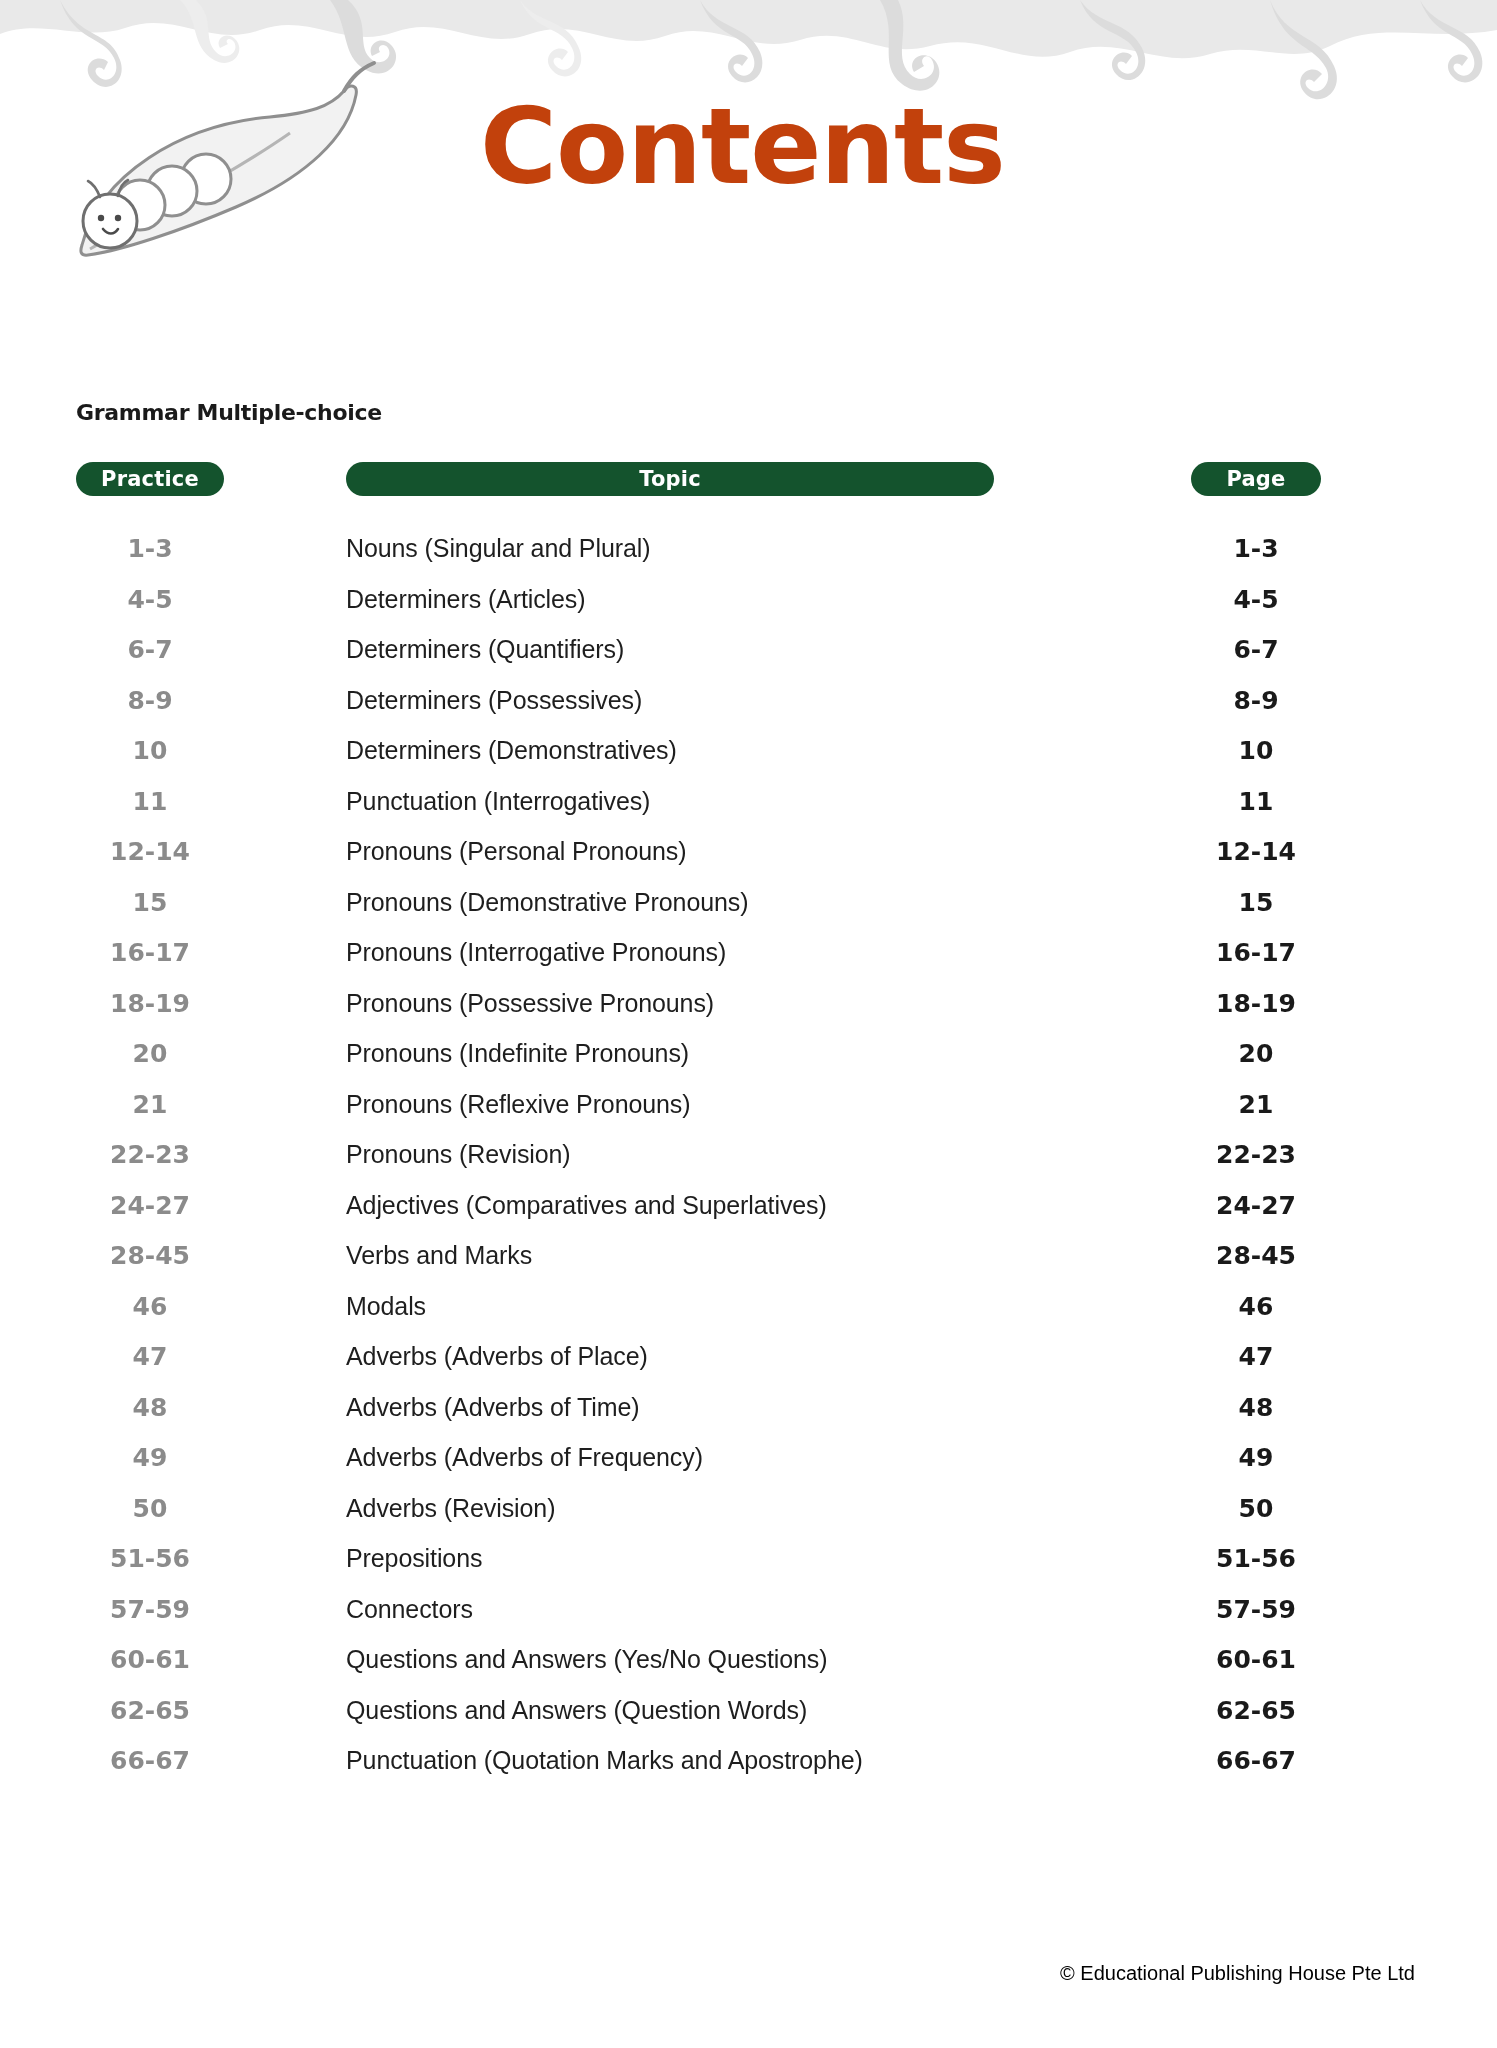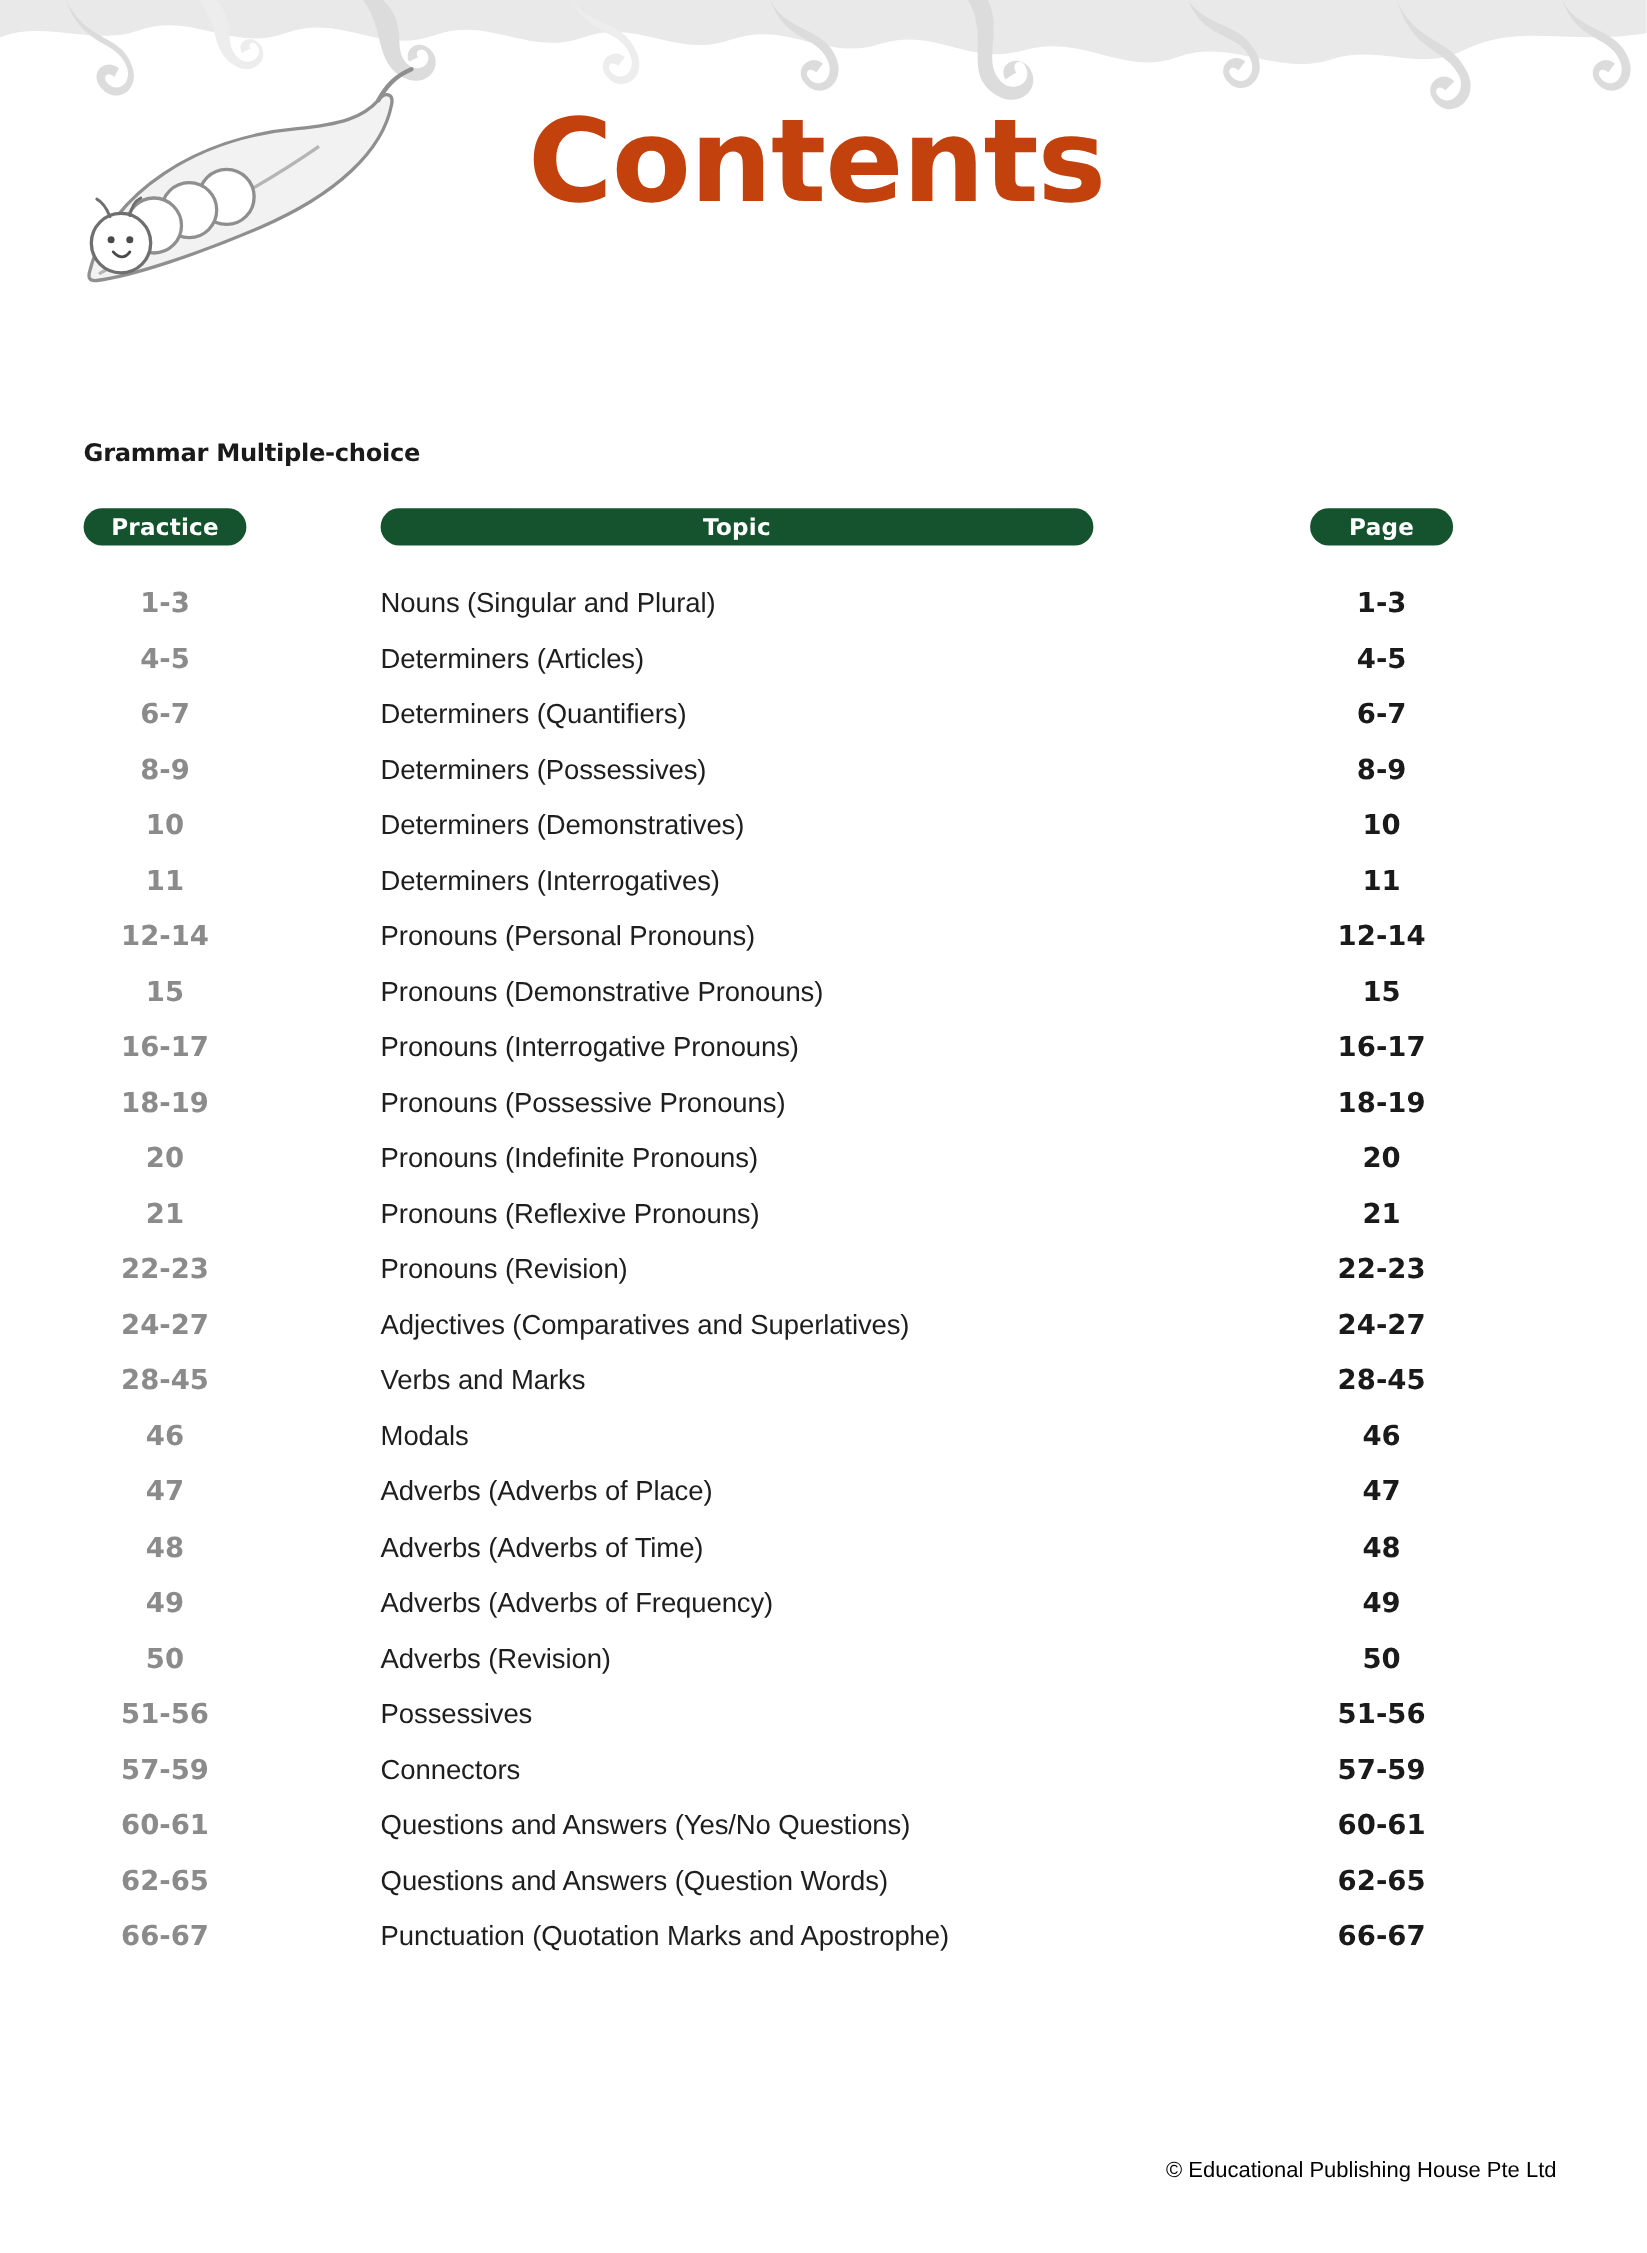--- a/index.html
+++ b/index.html
@@ -248,21 +248,21 @@
       <div class="toc-row">
         <div class="cell-practice">10</div>
         <div class="cell-spacer1"></div>
         <div class="cell-topic">Determiners (Demonstratives)</div>
         <div class="cell-spacer2"></div>
         <div class="cell-page">10</div>
       </div>
       <div class="toc-row">
         <div class="cell-practice">11</div>
         <div class="cell-spacer1"></div>
-        <div class="cell-topic">Determiners (Interrogatives)</div>
+        <div class="cell-topic">Punctuation (Interrogatives)</div>
         <div class="cell-spacer2"></div>
         <div class="cell-page">11</div>
       </div>
       <div class="toc-row">
         <div class="cell-practice">12-14</div>
         <div class="cell-spacer1"></div>
         <div class="cell-topic">Pronouns (Personal Pronouns)</div>
         <div class="cell-spacer2"></div>
         <div class="cell-page">12-14</div>
       </div>
@@ -353,21 +353,21 @@
       <div class="toc-row">
         <div class="cell-practice">50</div>
         <div class="cell-spacer1"></div>
         <div class="cell-topic">Adverbs (Revision)</div>
         <div class="cell-spacer2"></div>
         <div class="cell-page">50</div>
       </div>
       <div class="toc-row">
         <div class="cell-practice">51-56</div>
         <div class="cell-spacer1"></div>
-        <div class="cell-topic">Possessives</div>
+        <div class="cell-topic">Prepositions</div>
         <div class="cell-spacer2"></div>
         <div class="cell-page">51-56</div>
       </div>
       <div class="toc-row">
         <div class="cell-practice">57-59</div>
         <div class="cell-spacer1"></div>
         <div class="cell-topic">Connectors</div>
         <div class="cell-spacer2"></div>
         <div class="cell-page">57-59</div>
       </div>

